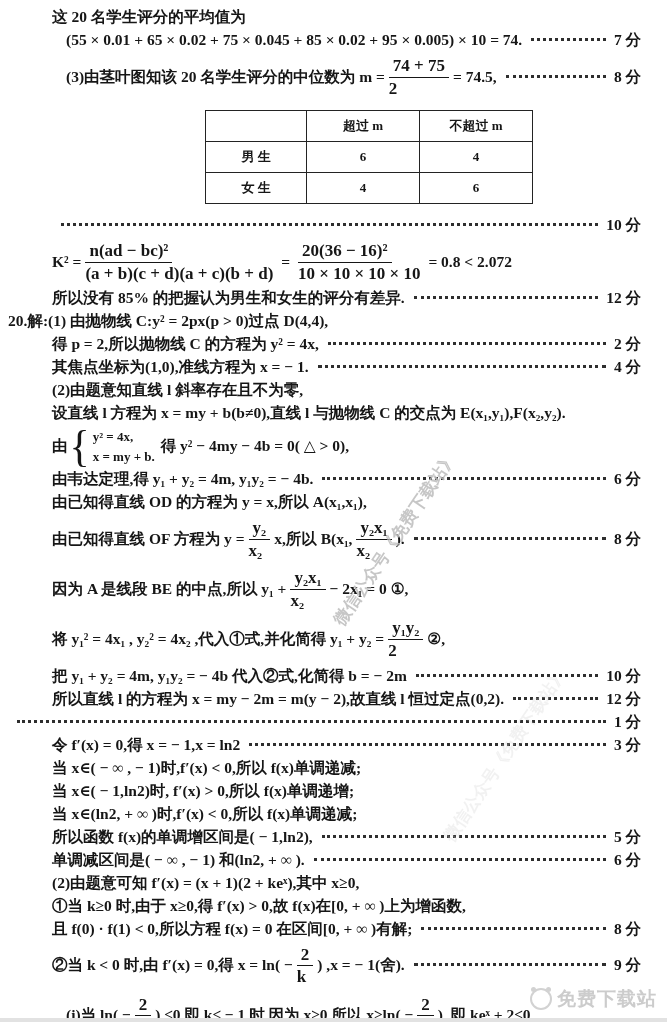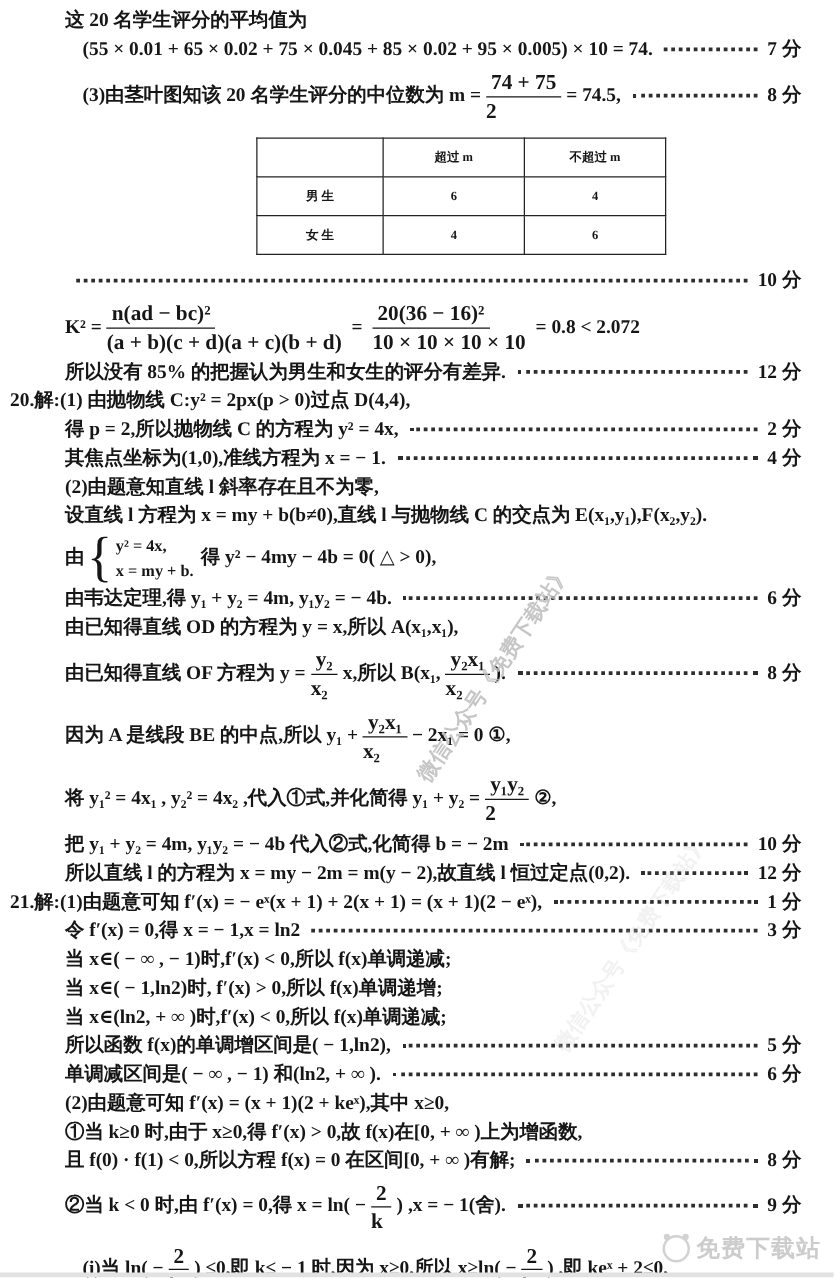--- a/index.html
+++ b/index.html
@@ -35,21 +35,21 @@
   }
   .frac .num{padding:0 4px 1px;border-bottom:1.5px solid #161616;}
   .frac .den{padding-top:1px;}
 
   .sys{display:inline-flex;align-items:center;margin:3px 2px;}
   .sys .brace{font-size:42px;font-weight:400;line-height:0.85;margin-right:3px;transform:scaleY(1.05);}
   .sys .rows{display:inline-flex;flex-direction:column;gap:2px;font-size:13px;}
 
   .stat-table{
     border-collapse:collapse;margin:8px 0 10px 205px;
-    font-size:10px;font-weight:600;text-align:center;
+    font-size:13px;font-weight:600;text-align:center;
   }
   .stat-table th,.stat-table td{
     border:1.6px solid #232323;
     width:100px;height:30px;padding:0 6px;
     font-weight:600;
   }
   .stat-table th:first-child,.stat-table td:first-child{width:88px;}
 
   .footer{
     text-align:center;font-size:16px;font-weight:700;margin-top:0;
@@ -230,21 +230,20 @@
         <span class="txt">把 y₁ + y₂ = 4m, y₁y₂ = − 4b 代入②式,化简得 b = − 2m</span>
         <span class="dots"></span>
         <span class="score">10 分</span>
       </div>
       <div class="line indent2">
         <span class="txt">所以直线 l 的方程为 x = my − 2m = m(y − 2),故直线 l 恒过定点(0,2).</span>
         <span class="dots"></span>
         <span class="score">12 分</span>
       </div>
       <div class="line indent0">
-        <span class="txt">21.解:(1)由题意可知 f′(x) = − eˣ(x + 1) + 2(x + 1) = (x + 1)(2 − eˣ),</span>
         <span class="dots"></span>
         <span class="score">1 分</span>
       </div>
       <div class="line indent2">
         <span class="txt">令 f′(x) = 0,得 x = − 1,x = ln2</span>
         <span class="dots"></span>
         <span class="score">3 分</span>
       </div>
       <div class="line indent2">
         <span class="txt">当 x∈( − ∞ , − 1)时,f′(x) &lt; 0,所以 f(x)单调递减;</span>

